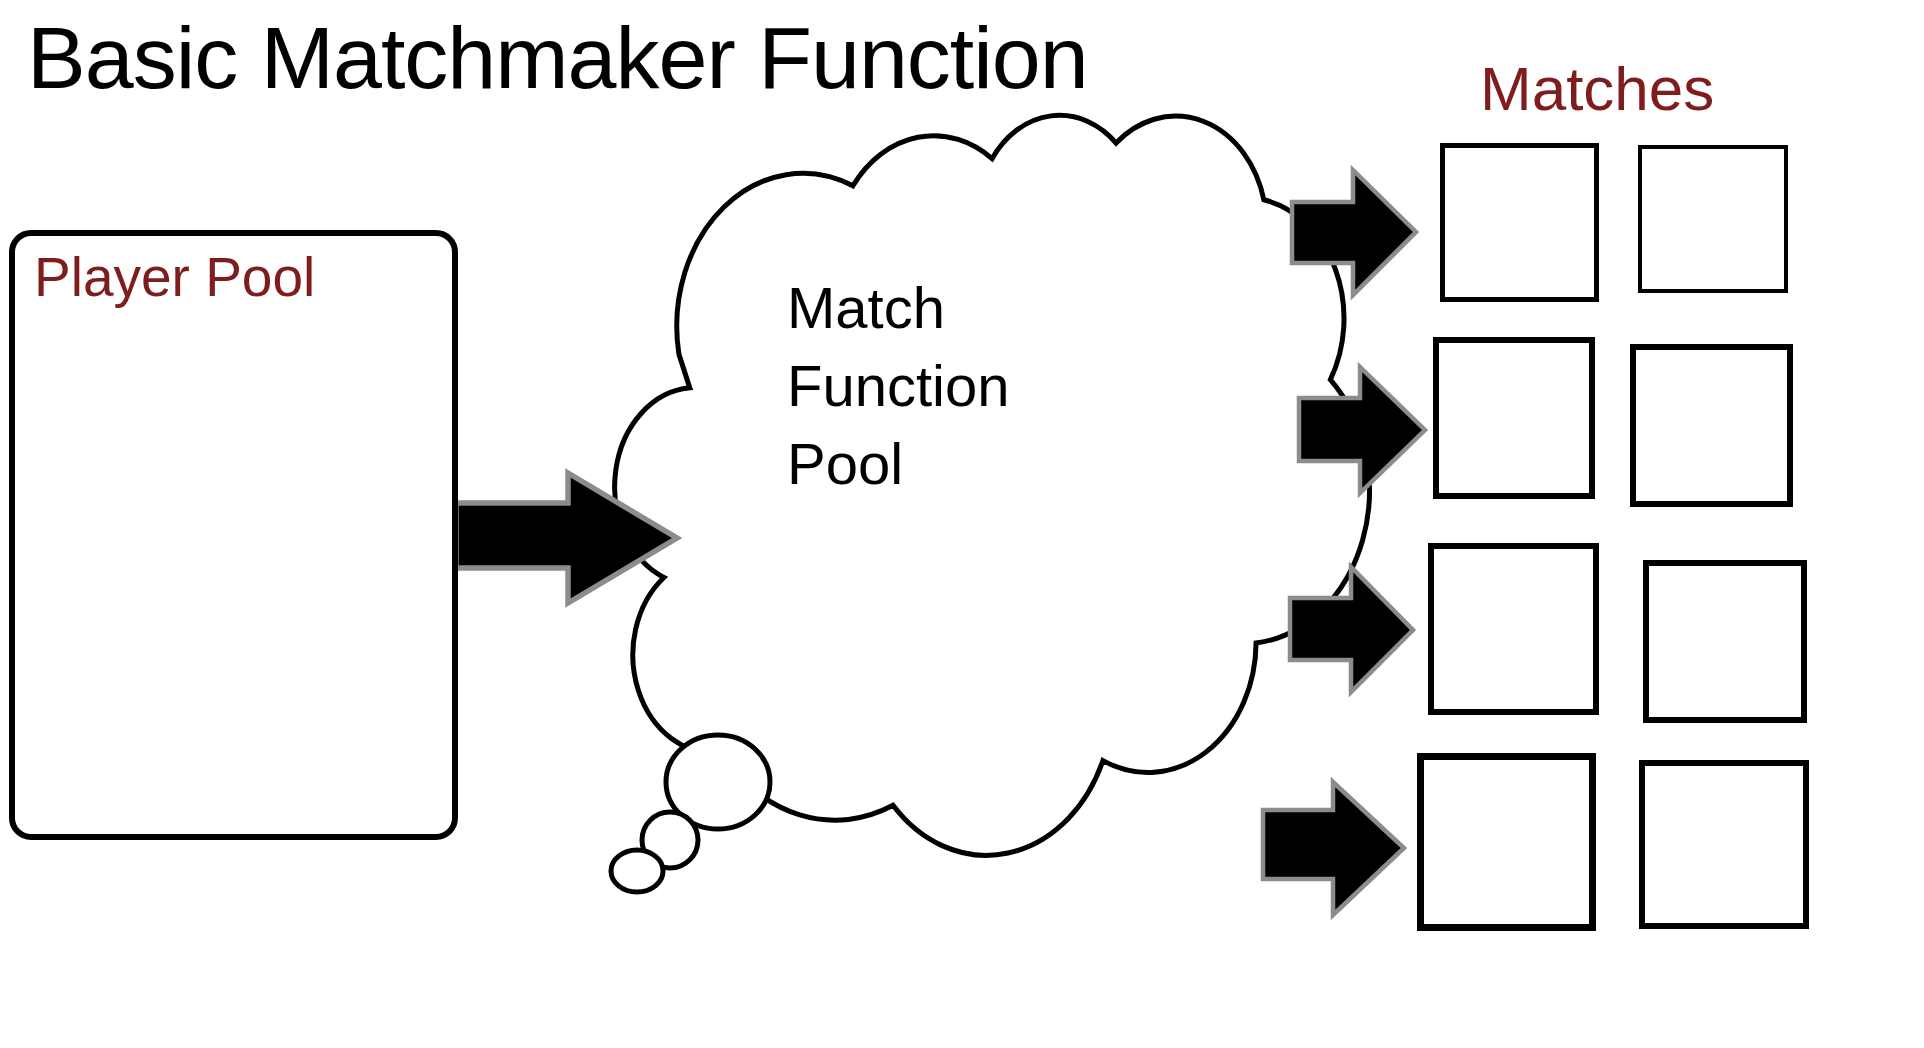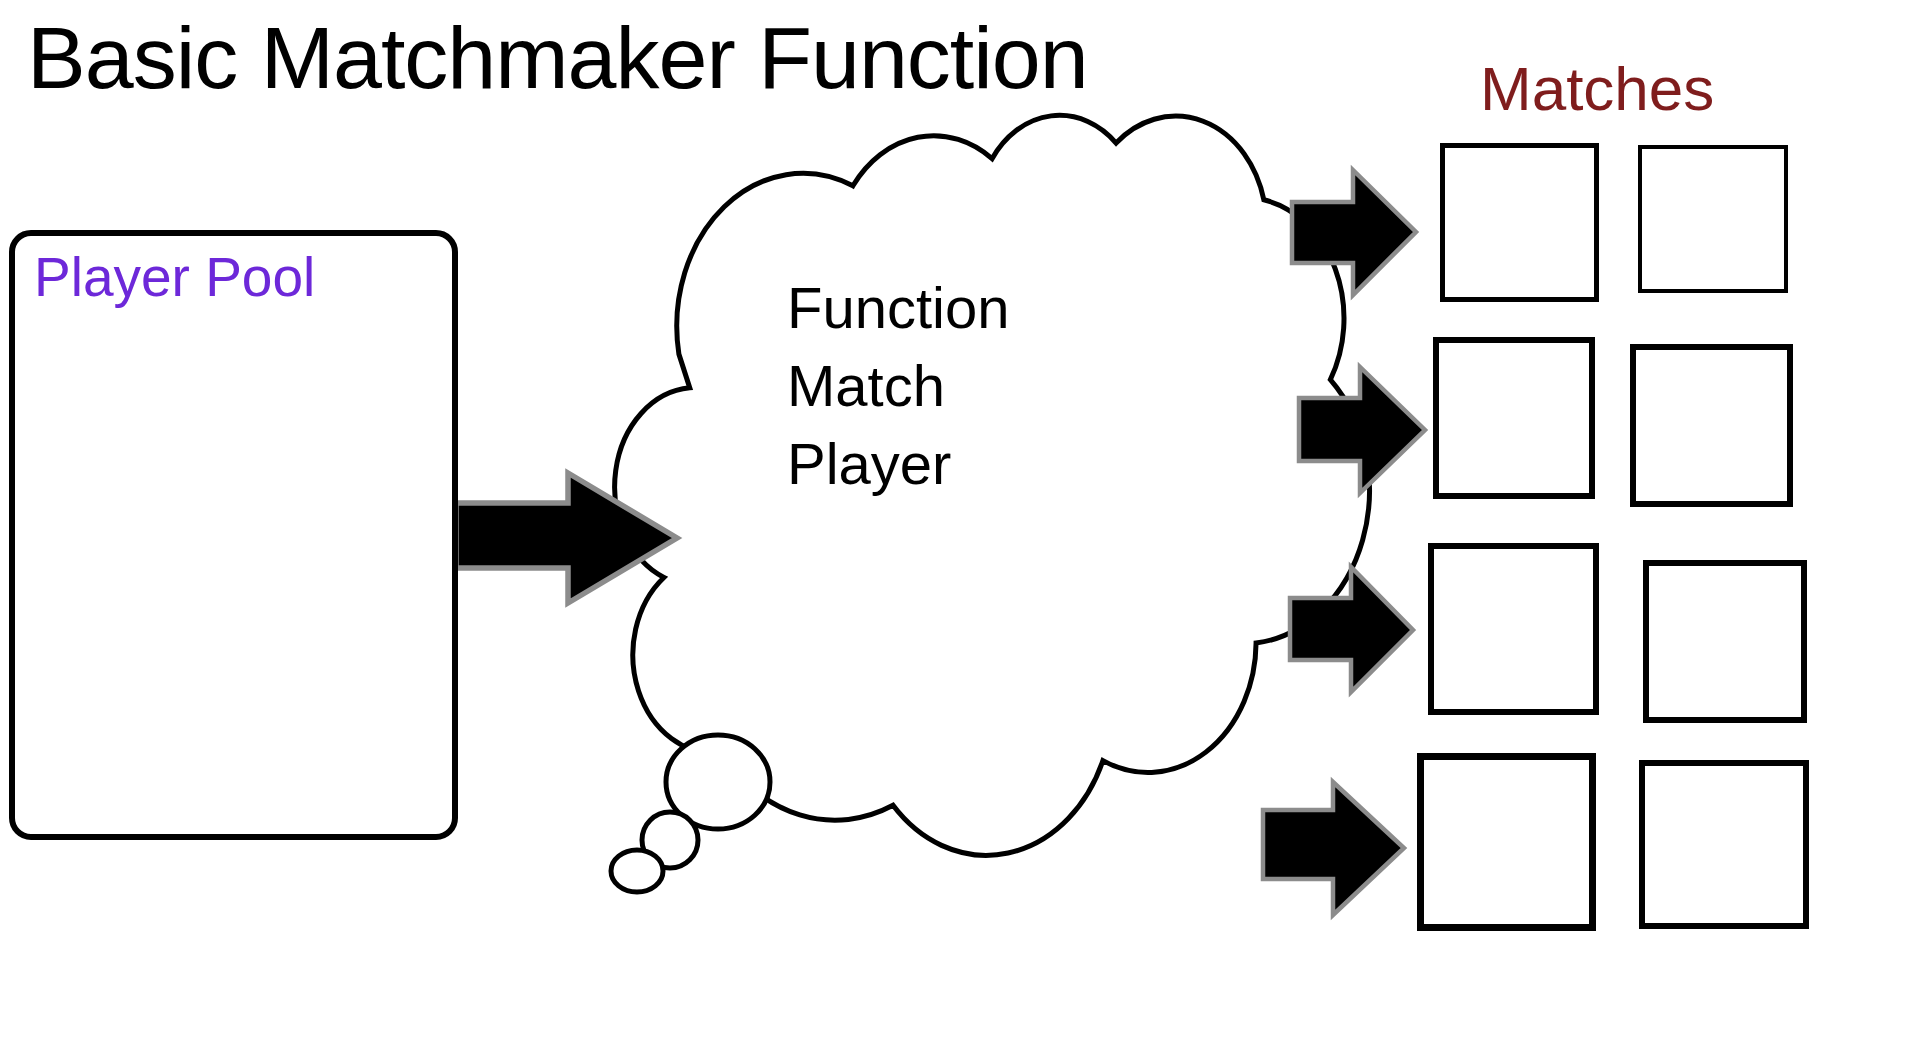--- a/index.html
+++ b/index.html
@@ -44,21 +44,21 @@
     border: 6px solid #000000;
     border-radius: 22px;
     box-sizing: border-box;
     background: #ffffff;
   }
   .pool-label {
     display: block;
     padding: 8px 0 0 19px;
     font-size: 55px;
     line-height: 66px;
-    color: #6d28d9;
+    color: #7f1d1d;
     white-space: nowrap;
   }
   .cloud-label {
     position: absolute;
     left: 787px;
     top: 269px;
     font-size: 58px;
     line-height: 78px;
     color: #000000;
     white-space: nowrap;
@@ -114,23 +114,23 @@
     <polygon points="1263,810 1333,810 1333,782 1404,848 1333,915 1333,879 1263,879" fill="#000000" stroke="#8c8c8c" stroke-width="4.5" stroke-linejoin="miter"></polygon>
   </svg>
 
   <h1 class="page-title">Basic Matchmaker Function</h1>
 
   <div class="pool-box">
     <span class="pool-label">Player Pool</span>
   </div>
 
   <div class="cloud-label">
+    <div>Match</div>
     <div>Function</div>
-    <div>Match</div>
-    <div>Player</div>
+    <div>Pool</div>
   </div>
 
   <div class="matches-label">Matches</div>
 
   <div class="match-box" style="left:1440px; top:143px; width:159px; height:159px; border-width:5px;"></div>
   <div class="match-box" style="left:1638px; top:145px; width:150px; height:148px; border-width:4px;"></div>
 
   <div class="match-box" style="left:1433px; top:337px; width:162px; height:162px; border-width:6px;"></div>
   <div class="match-box" style="left:1630px; top:344px; width:163px; height:163px; border-width:6px;"></div>
 

